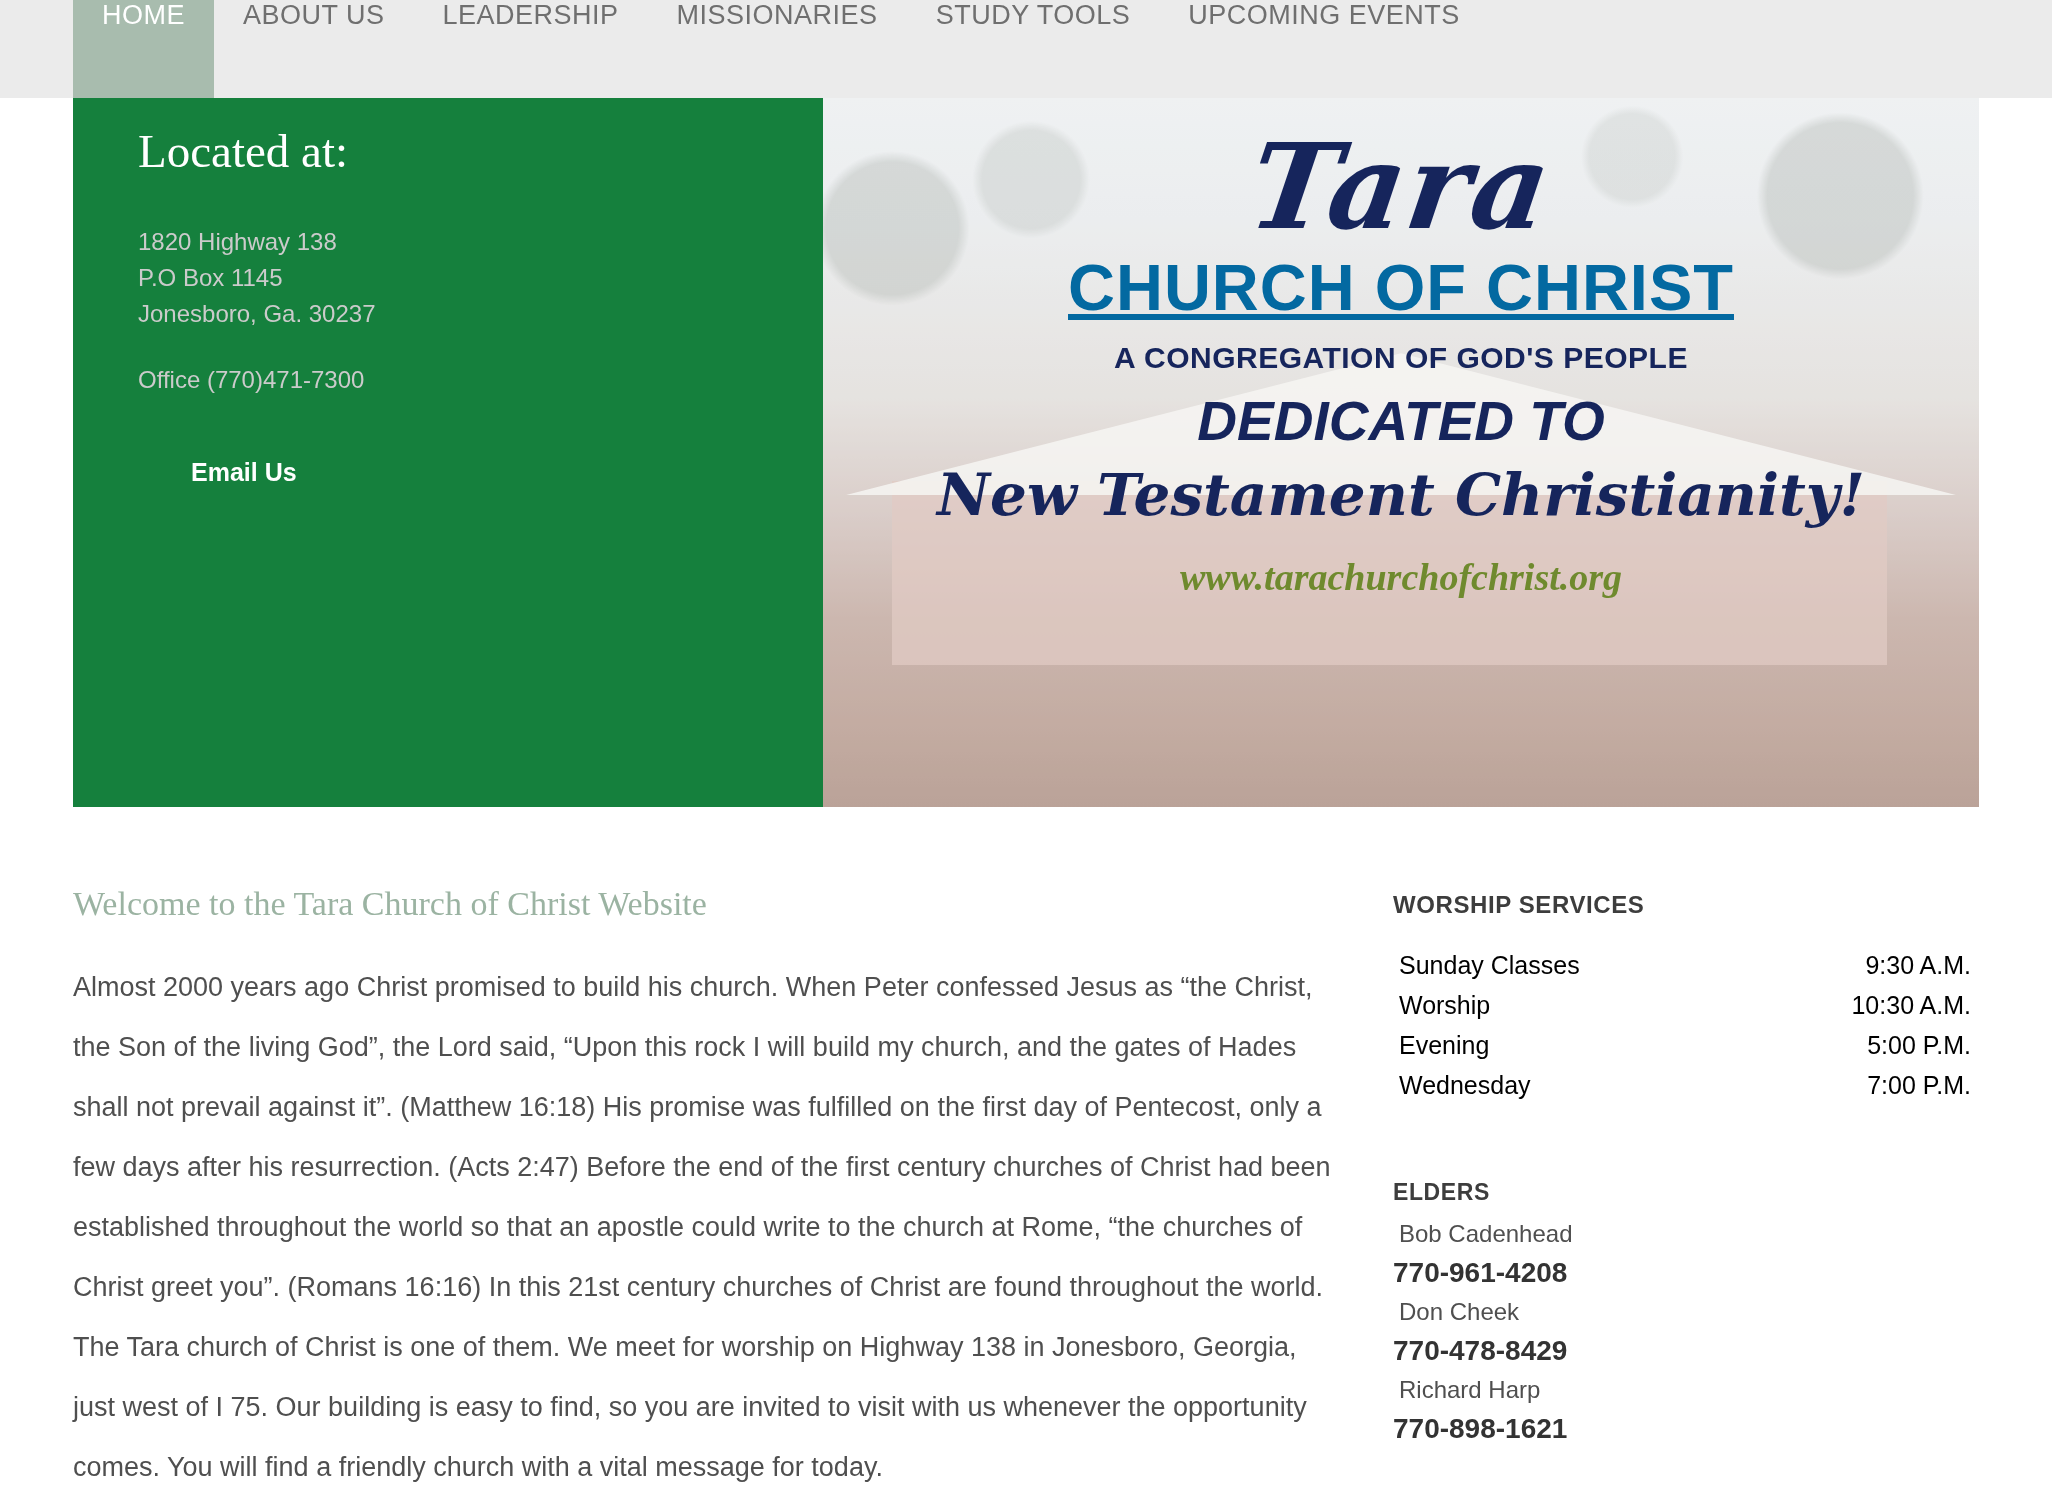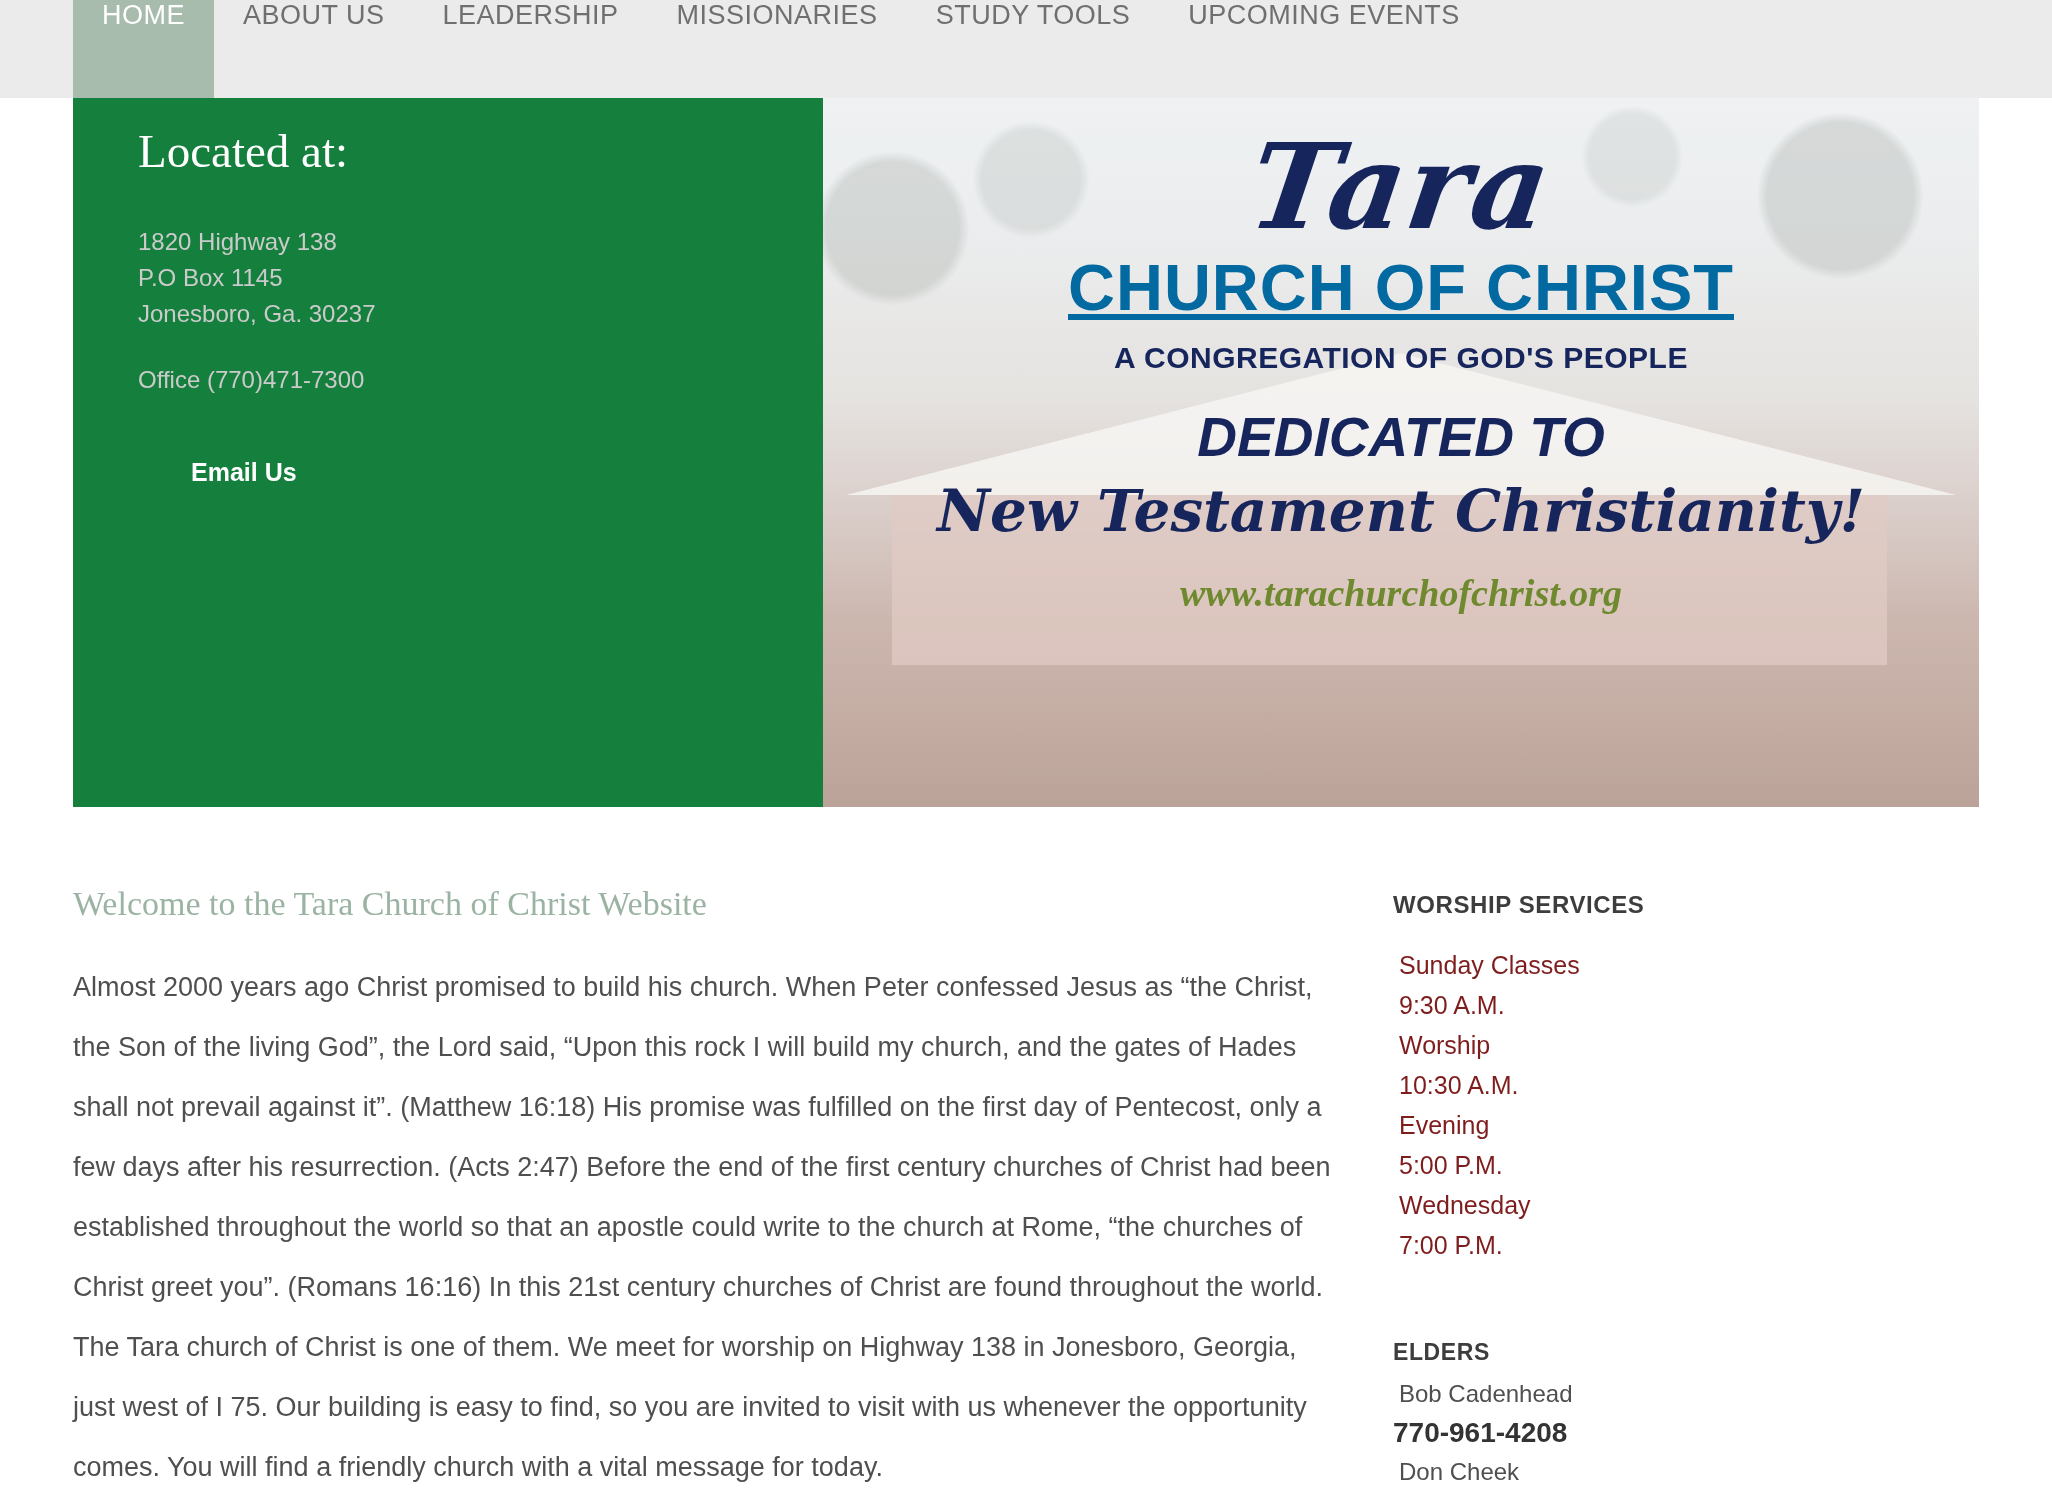--- a/index.html
+++ b/index.html
@@ -165,21 +165,21 @@
     color: #16255c;
     letter-spacing: 0.5px;
     margin-top: 16px;
   }
   .bt-line3 {
     font-family: "Liberation Sans", sans-serif;
     font-weight: bold;
     font-style: italic;
     font-size: 55px;
     color: #16255c;
-    margin-top: 30px;
+    margin-top: 14px;
   }
   .bt-line4 {
     font-family: "DejaVu Serif", serif;
     font-weight: bold;
     font-style: italic;
     font-size: 58px;
     color: #16255c;
     margin-top: 8px;
   }
   .bt-url {
@@ -225,24 +225,23 @@
     font-size: 24px;
     font-weight: bold;
     letter-spacing: 0.6px;
     color: #3d3d3d;
     margin: 0 0 26px 0;
   }
   .svc-row {
     display: flex;
     justify-content: space-between;
     font-size: 25px;
-    color: #7f1d1d;
+    color: #000000;
     line-height: 40px;
     padding: 0 8px 0 6px;
-    flex-direction: column;
   }
   .side-heading-2 {
     font-size: 23px;
     font-weight: bold;
     letter-spacing: 0.6px;
     color: #3d3d3d;
     margin: 74px 0 8px 0;
   }
   .elder-name {
     font-size: 24px;

